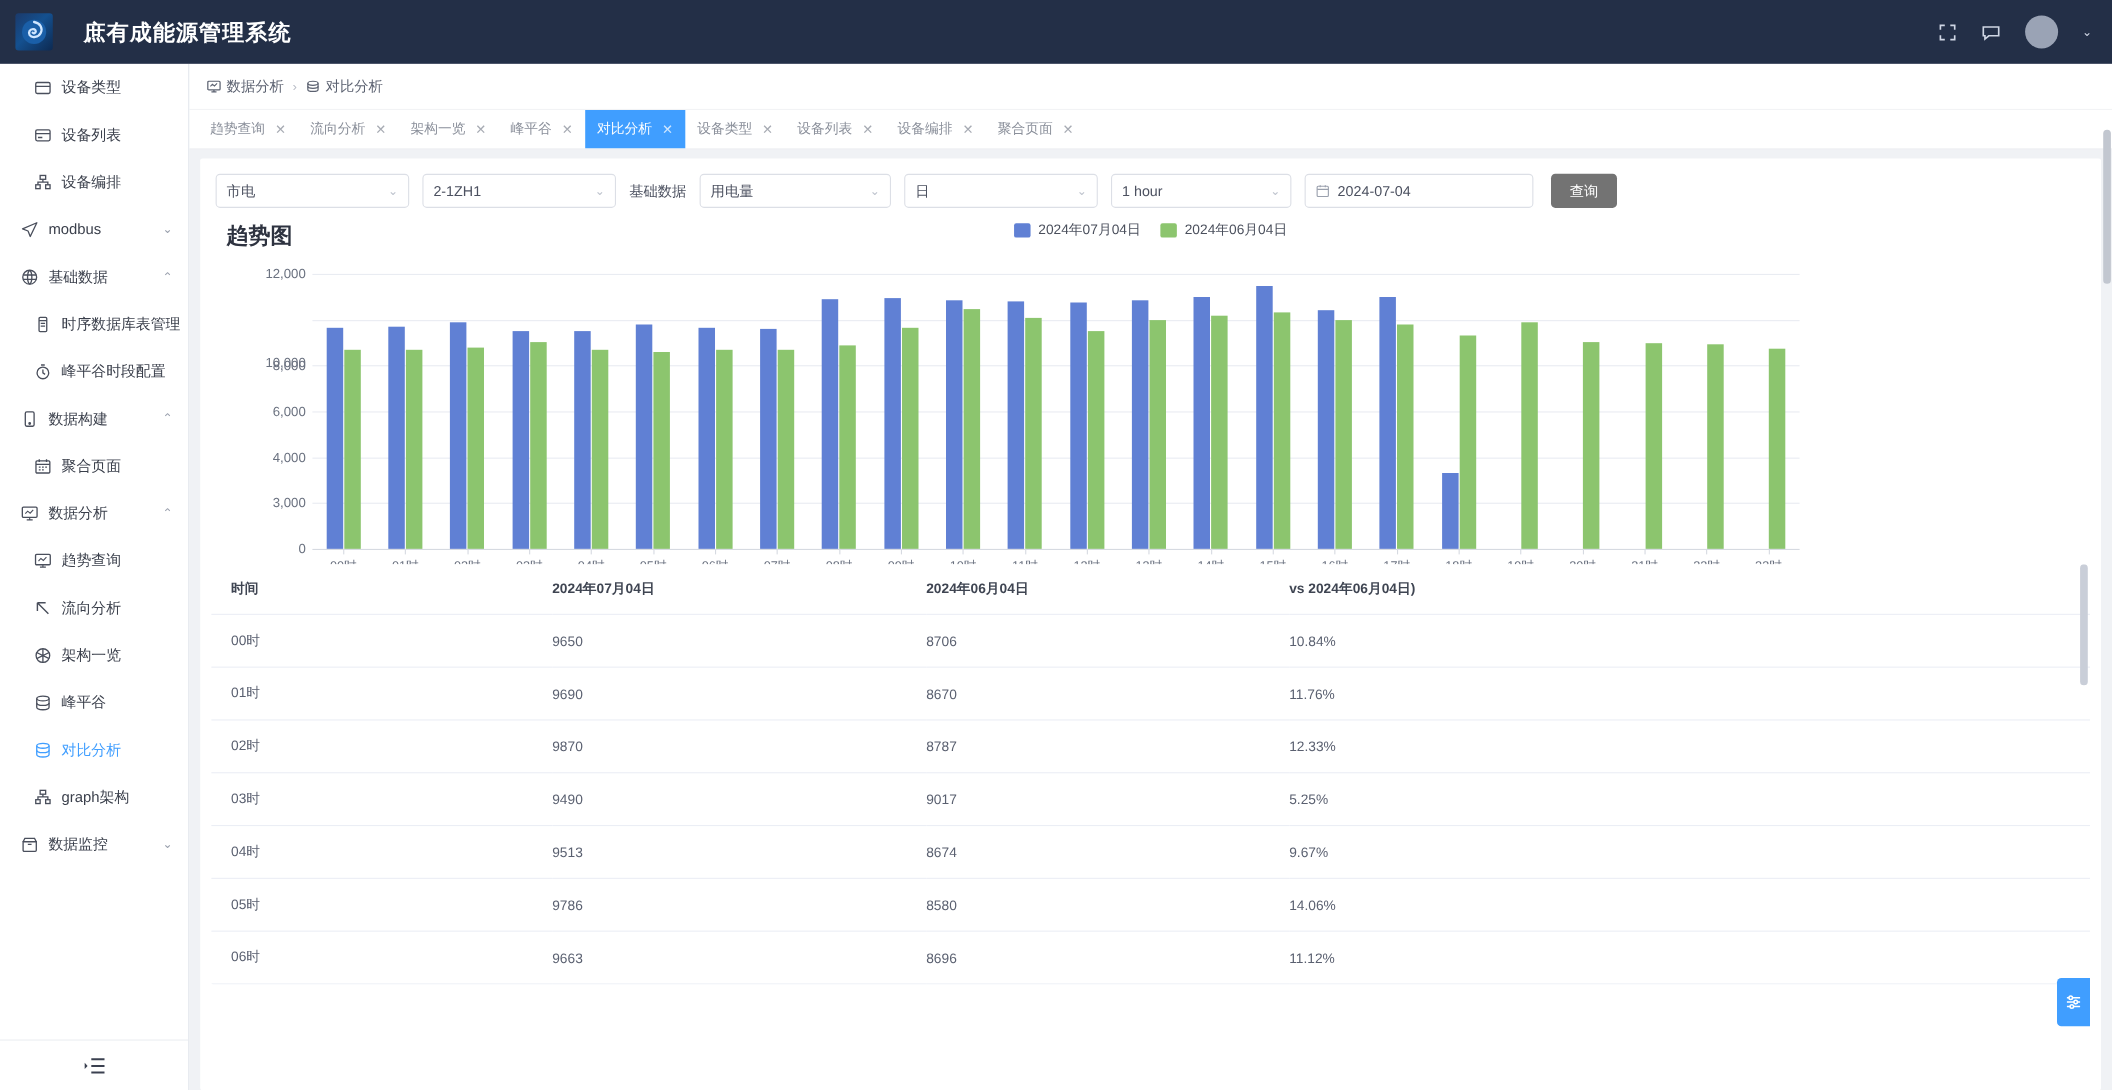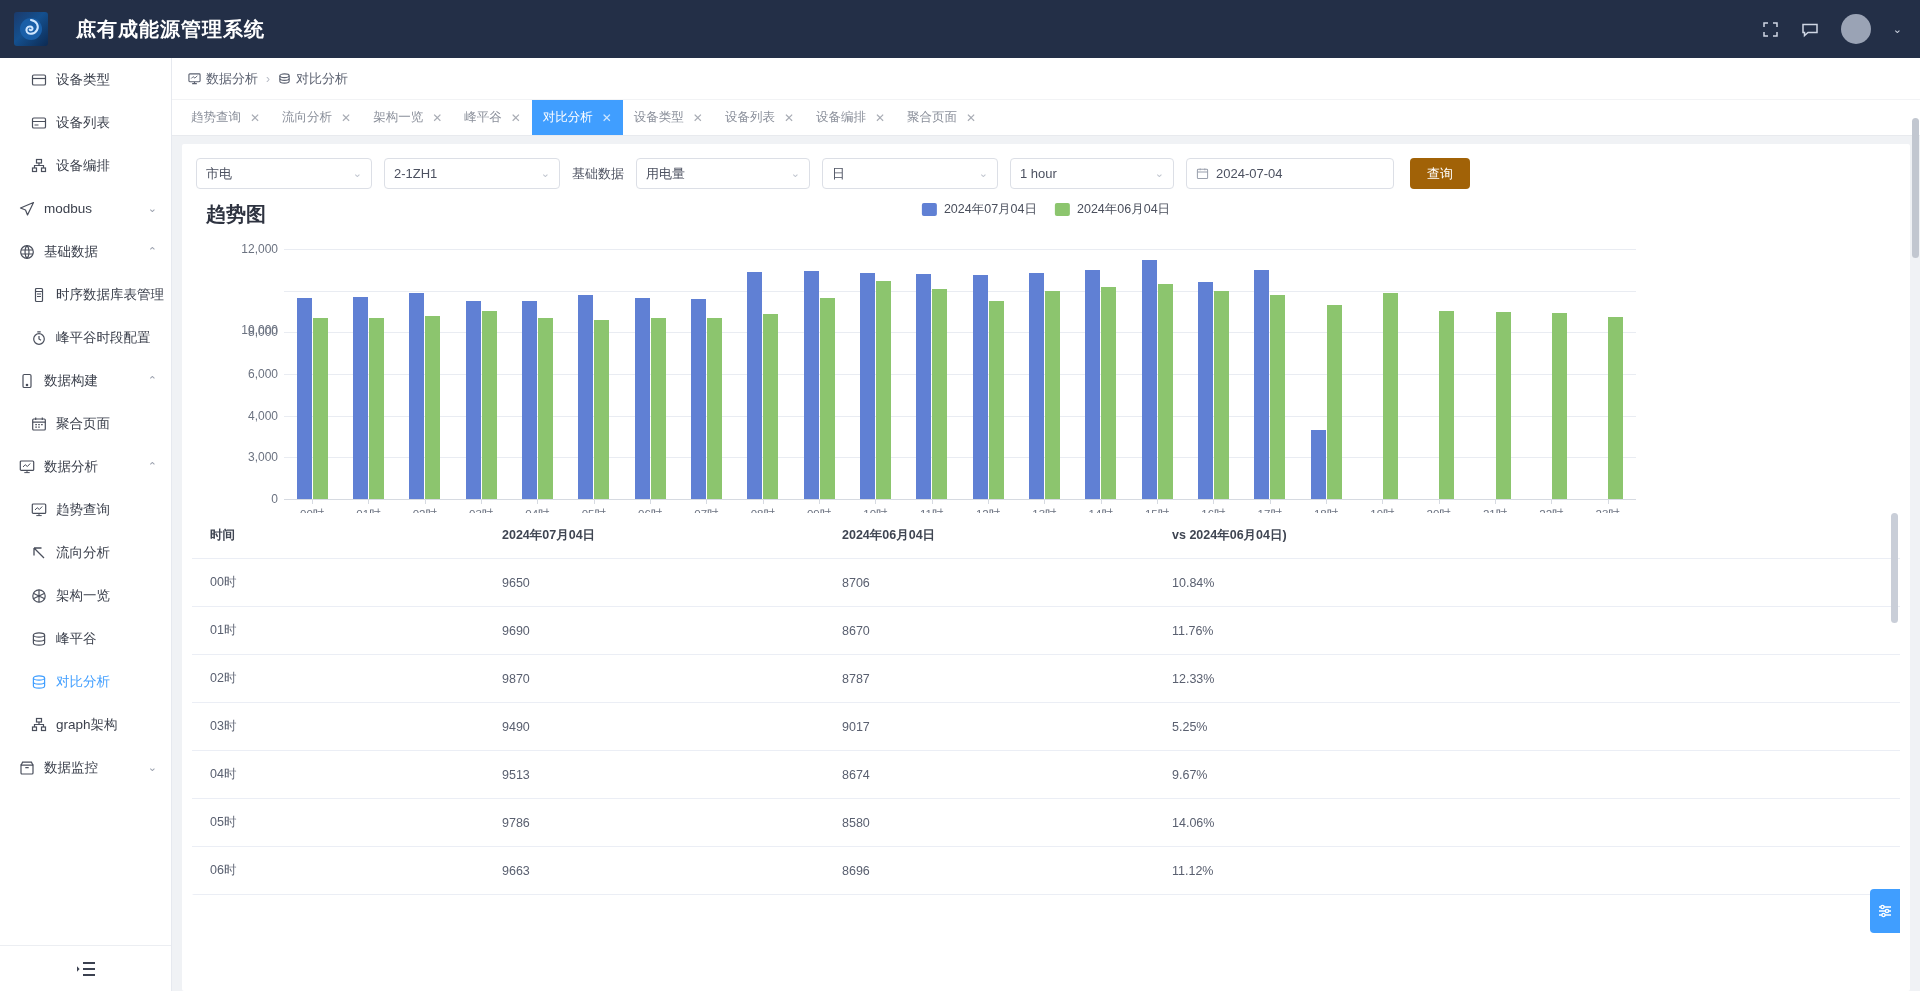--- a/index.html
+++ b/index.html
@@ -118,21 +118,21 @@
   .sel-w3 { width: 174px; gap: 38px; }
   .sel-w4 { width: 176px; }
   .sel-w5 { width: 164px; }
   .flabel { font-size: 13px; color: #4c5160; white-space: nowrap; }
   .date-input {
     width: 208px; height: 31px; background: #fff; border: 1px solid #dcdfe6; border-radius: 4px;
     display: flex; align-items: center; padding: 0 9px; font-size: 13px; color: #4c5160; gap: 7px;
     cursor: pointer;
   }
   .btn-query {
-    height: 31px; padding: 0 17px; background: #a16207; color: #fff; border: none;
+    height: 31px; padding: 0 17px; background: #737373; color: #fff; border: none;
     border-radius: 4px; font-size: 13px; cursor: pointer; margin-left: 4px;
     font-family: inherit;
   }
 
   
   .chart-panel { padding: 0 24px 0 24px; position: relative; }
   .chart-head { position: relative; height: 26px; }
   .chart-title { font-size: 20px; font-weight: bold; color: #2e3340; }
   .legend {
     position: absolute; left: 50%; transform: translateX(-50%); top: 0;

